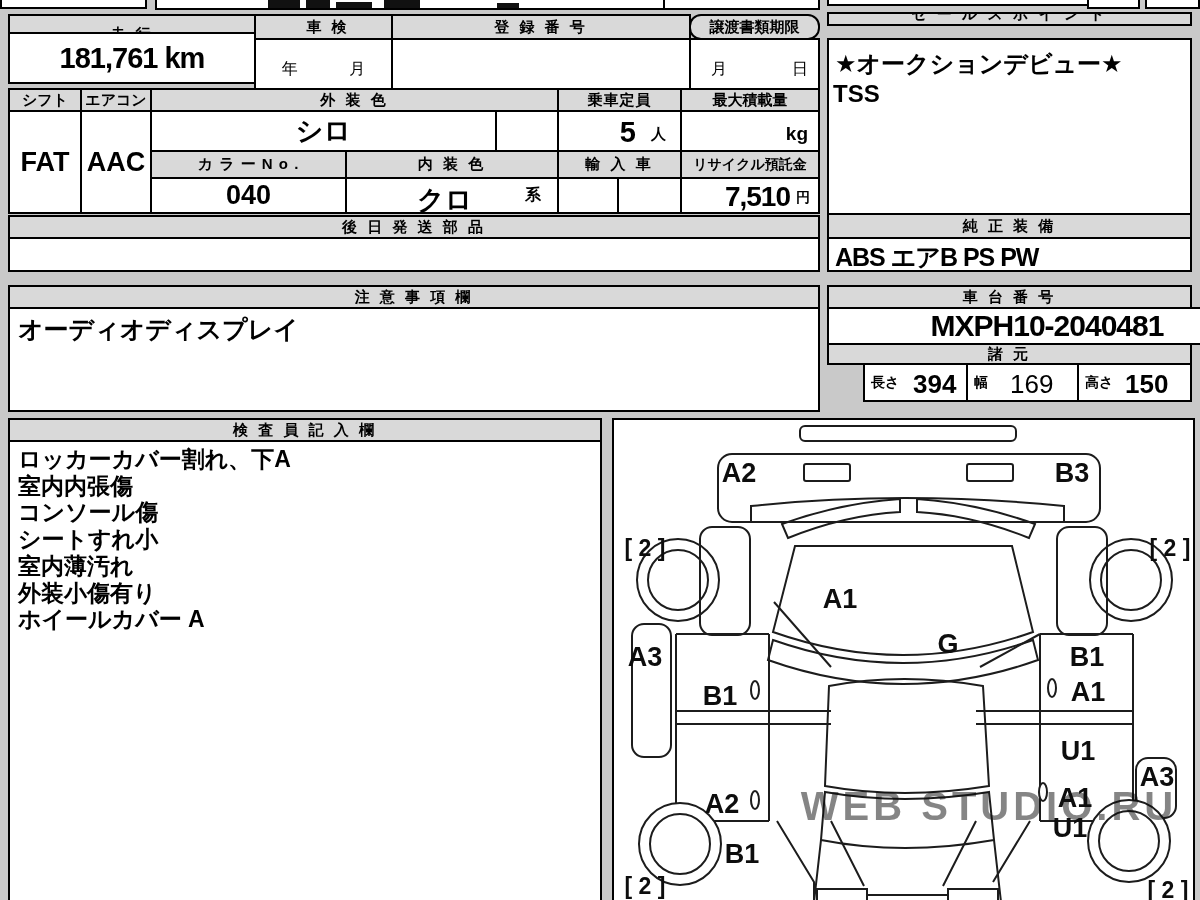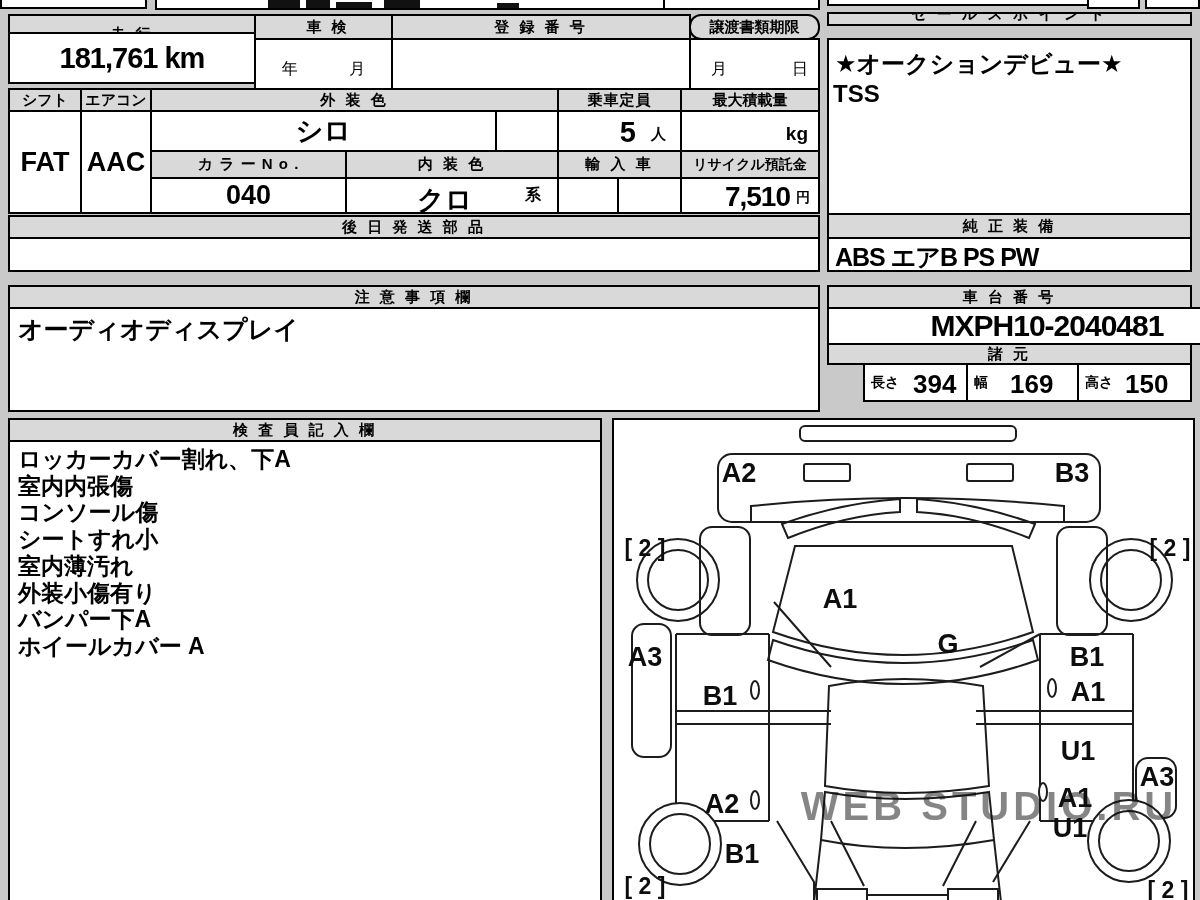--- a/index.html
+++ b/index.html
@@ -163,39 +163,38 @@
 
 <div class="cell hdr" style="left:827px;top:343px;width:365px;height:22px;">
     <span>諸 元</span>
   </div>
 <div class="cell" style="left:827px;top:363px;width:141px;height:39px;margin-left:36px;">
   <span style="position:absolute;left:6px;bottom:8px;font-size:14px;font-weight:bold;">長さ</span>
   <span style="position:absolute;left:48px;top:4px;font-size:26px;font-weight:bold;">394</span>
 </div>
 <div class="cell" style="left:966px;top:363px;width:113px;height:39px;">
   <span style="position:absolute;left:6px;bottom:8px;font-size:14px;font-weight:bold;">幅</span>
-  <span style="position:absolute;left:42px;top:4px;font-size:26px;font-weight:bold;text-align:right;">169</span>
+  <span style="position:absolute;left:42px;top:4px;font-size:26px;font-weight:normal;text-align:right;">169</span>
 </div>
 <div class="cell" style="left:1077px;top:363px;width:115px;height:39px;">
   <span style="position:absolute;left:6px;bottom:8px;font-size:14px;font-weight:bold;">高さ</span>
   <span style="position:absolute;left:46px;top:4px;font-size:26px;font-weight:bold;">150</span>
 </div>
 
 <div class="cell hdr" style="left:8px;top:418px;width:594px;height:24px;">
     <span>検 査 員 記 入 欄</span>
   </div>
 <div class="cell nb" style="left:8px;top:440px;width:594px;height:462px;">
   <div id="inspector-lines" style="position:absolute;left:8px;top:4px;font-size:23px;font-weight:bold;line-height:26.7px;">
       <div>ロッカーカバー割れ、下A</div>
       <div>室内内張傷</div>
       <div>コンソール傷</div>
       <div>シートすれ小</div>
       <div>室内薄汚れ</div>
       <div>外装小傷有り</div>
-      <div>バンパー下A</div>
       <div>ホイールカバー A</div>
     </div>
 </div>
 
 <div class="cell nb" style="left:612px;top:418px;width:583px;height:484px;">
 <svg width="579" height="482" viewBox="0 0 579 482">
   <g stroke="#1c1c1c" stroke-width="2" fill="none">
 
     <rect x="186" y="6" width="216" height="15" rx="5"></rect>
 

